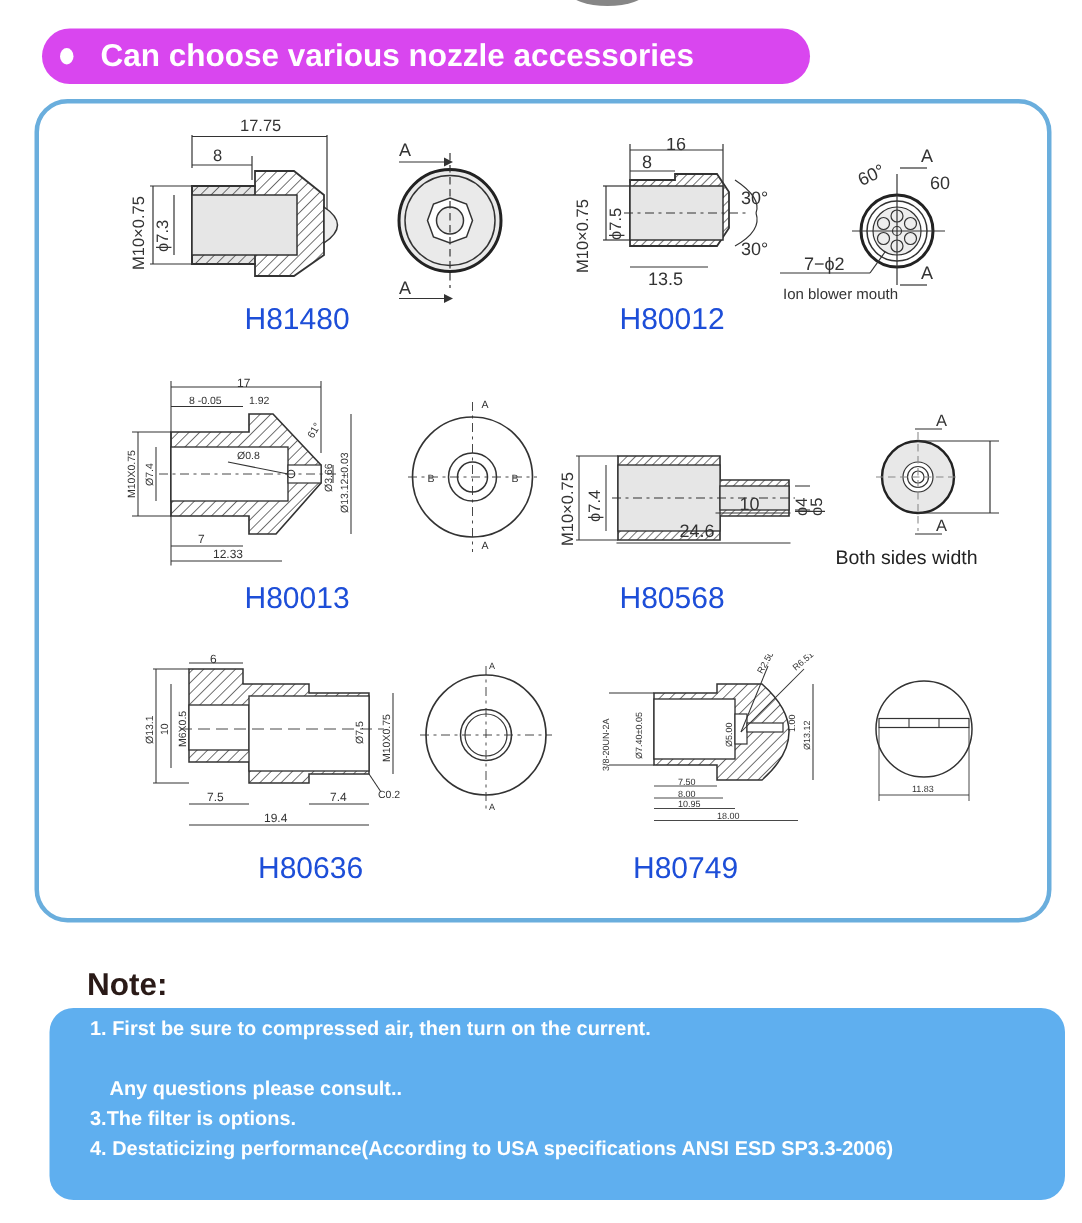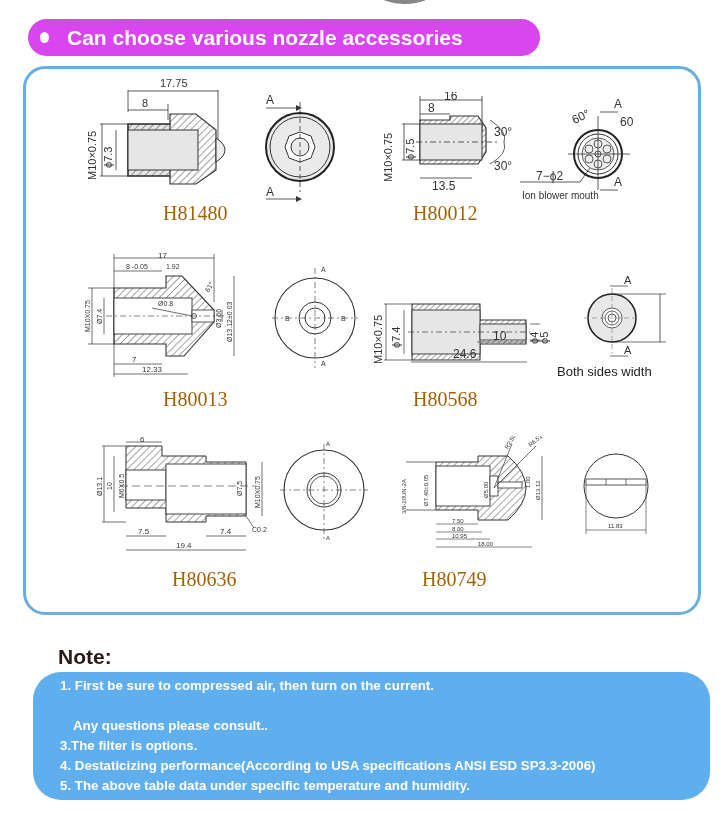--- a/index.html
+++ b/index.html
@@ -4,24 +4,24 @@
 <style>
   html, body { margin: 0; padding: 0; background: #ffffff; }
   body { width: 721px; height: 815px; position: relative; overflow: hidden; font-family: "DejaVu Sans", sans-serif; }
   .top-blob { position: absolute; left: 380px; top: -14px; width: 50px; height: 18px; border-radius: 50%; background: #5e5e5e; opacity: .75; }
   .header-pill { position: absolute; left: 28px; top: 19px; width: 512px; height: 37px; background: #d946ef; border-radius: 19px; display: flex; align-items: center; }
   .header-dot { width: 9px; height: 11px; border-radius: 50%; background: #fff; margin-left: 12px; margin-right: 18px; }
   .header-text { color: #fff; font-family: "Liberation Sans", sans-serif; font-weight: bold; font-size: 21px; letter-spacing: 0px; }
   .panel { position: absolute; left: 23px; top: 66px; width: 672px; height: 543px; border: 3px solid #6aaedd; border-radius: 22px; background: #fff; }
   .drawing { position: absolute; }
   .drawing svg { display: block; }
-  .model-code { position: absolute; color: #a16207; font-family: Liberation Serif, serif; font-size: 20px; }
+  .model-code { position: absolute; color: #1d4ed8; font-family: Liberation Sans, sans-serif; font-size: 20px; }
   .dim { font-family: "Liberation Sans", sans-serif; fill: #333; }
   .note-title { position: absolute; left: 58px; top: 645px; color: #2a1a17; font-family: "Liberation Sans", sans-serif; font-weight: bold; font-size: 21px; }
-  .note-box { position: absolute; left: 33px; top: 672px; width: 677px; height: 128px; background: #5fafef; border-radius: 28px; }
+  .note-box { position: absolute; left: 33px; top: 672px; width: 677px; height: 128px; background: #5fafef; border-radius: 16px; }
   .note-line { position: absolute; left: 27px; color: #fff; font-family: "Liberation Sans", sans-serif; font-weight: bold; font-size: 13.3px; white-space: nowrap; }
 </style>
 </head>
 <body>
 
 <div class="top-blob"></div>
 
 <div class="header-pill">
   <span class="header-dot"></span>
   <span class="header-text">Can choose various nozzle accessories</span>
@@ -307,14 +307,13 @@
   </svg>
 </div>
 <div class="model-code" style="left:422px;top:568px;">H80749</div>
 
 <div class="note-title">Note:</div>
 <div class="note-box">
   <div class="note-line" style="top:6px;">1. First be sure to compressed air, then turn on the current.</div>
   <div class="note-line" style="top:46px;left:40px;">   Any questions please consult..</div>
   <div class="note-line" style="top:66px;">3.The filter is options.</div>
   <div class="note-line" style="top:86px;">4. Destaticizing performance(According to USA specifications ANSI ESD SP3.3-2006)</div>
-  <div class="note-line" style="top:106px;">5. The above table data under specific temperature and humidity.</div>
 </div>
 
 </body></html>

